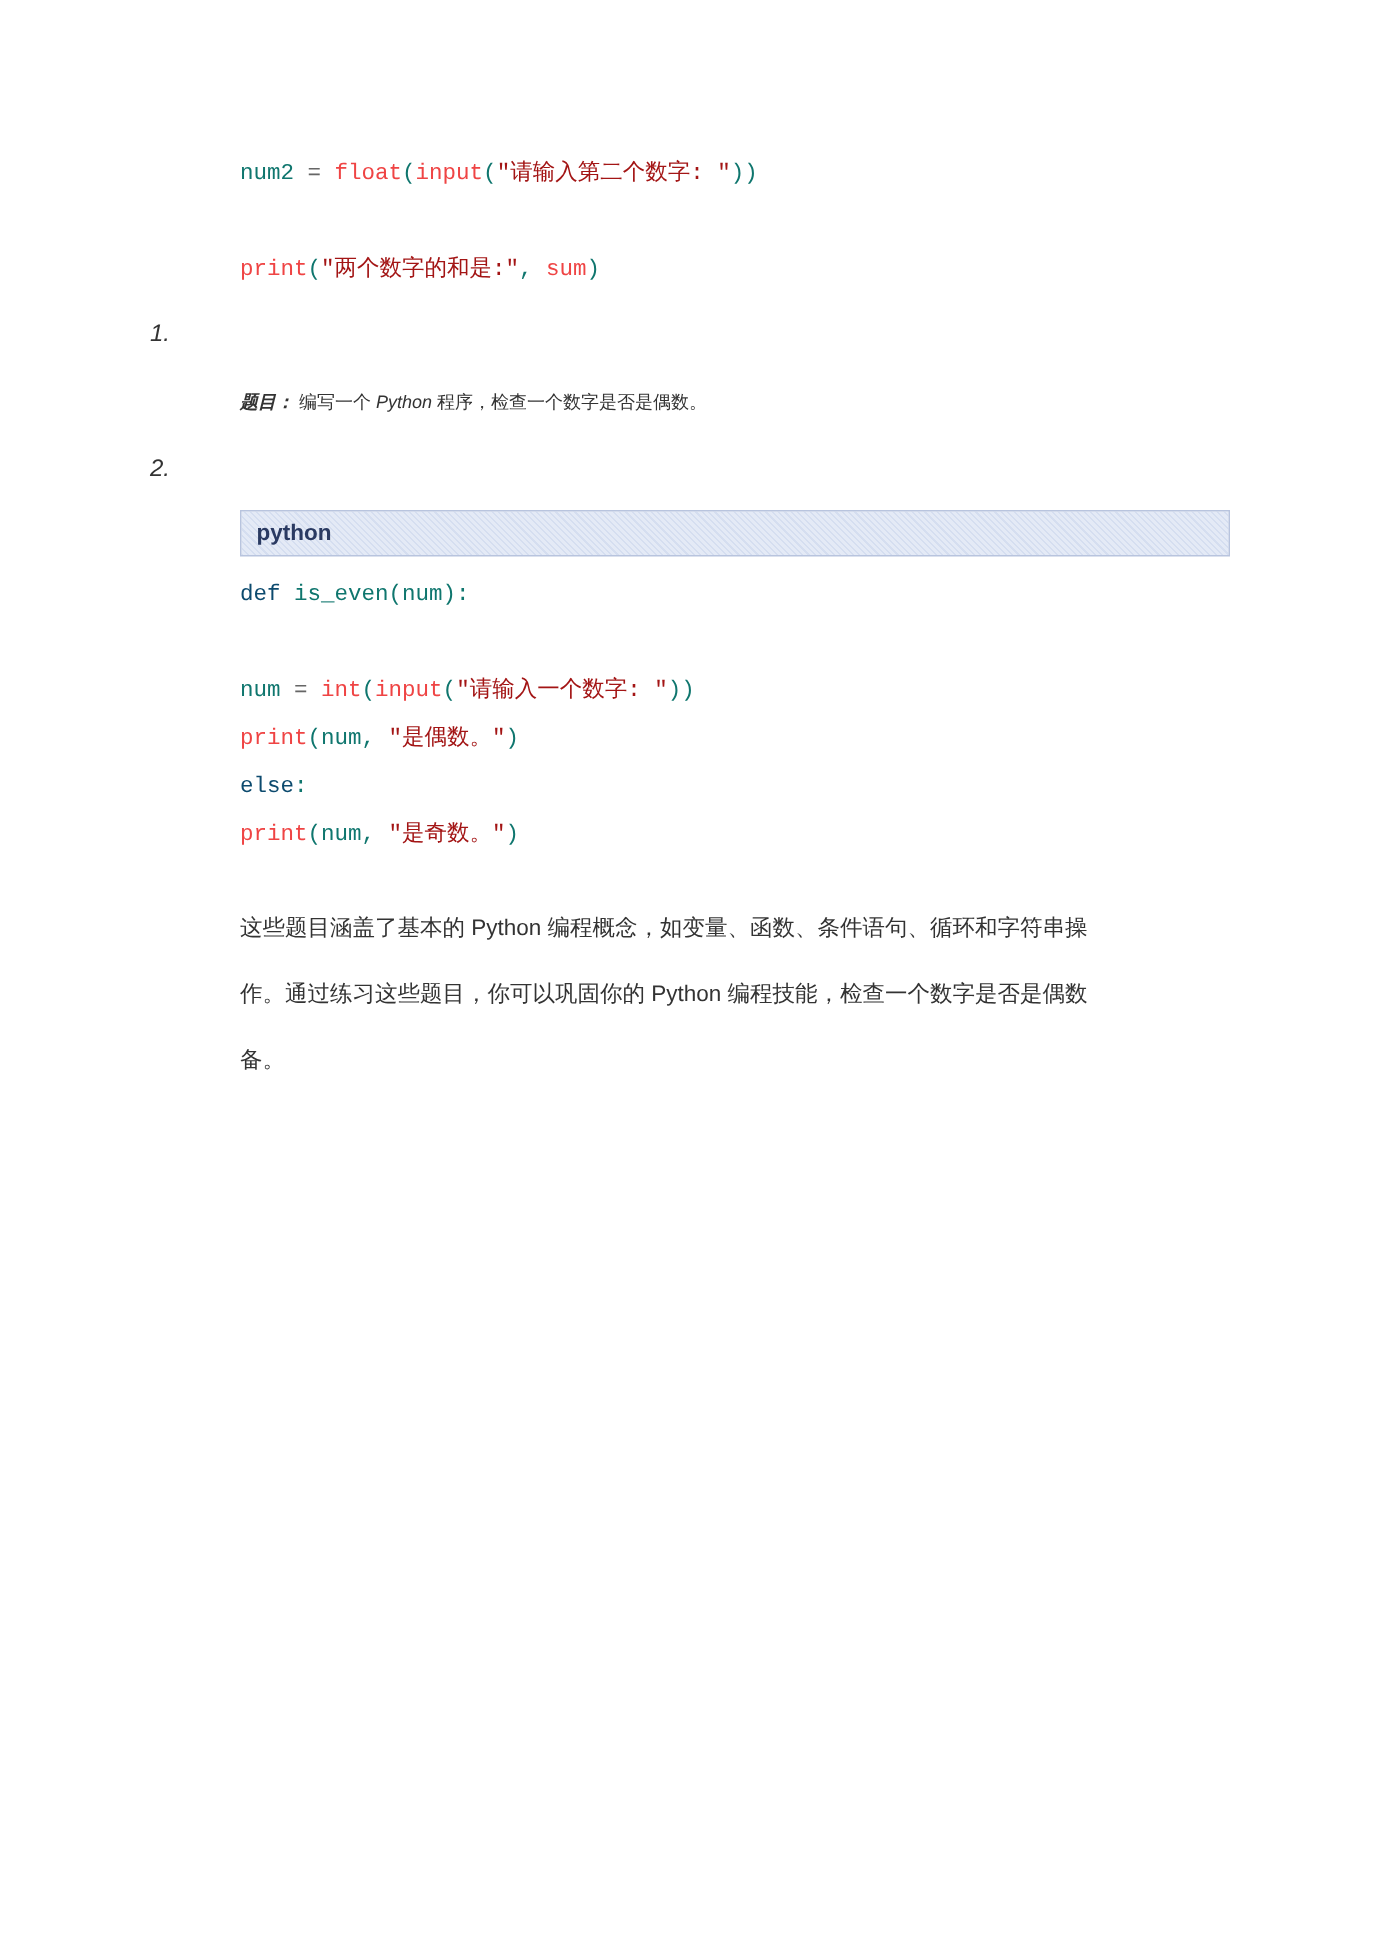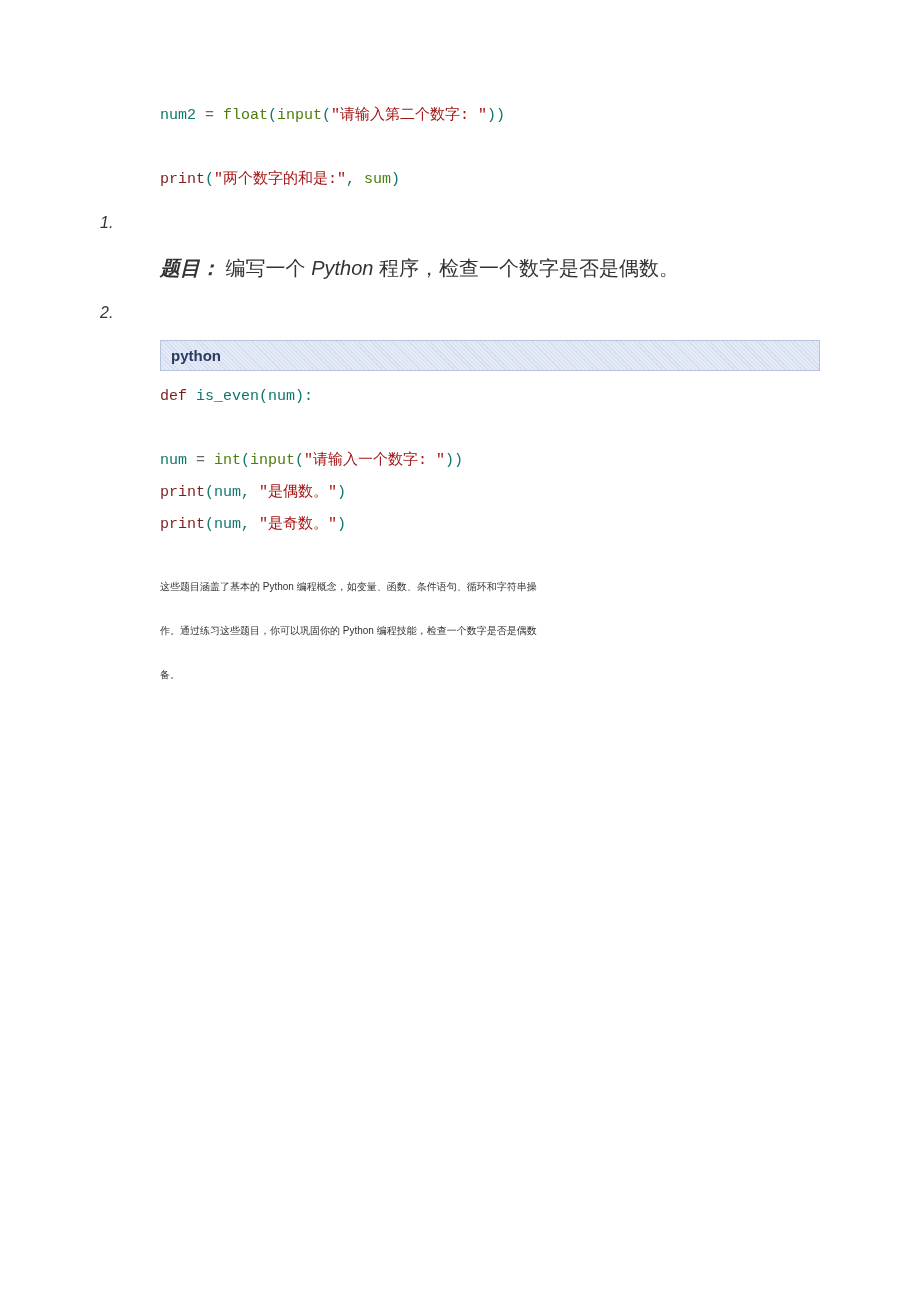--- a/index.html
+++ b/index.html
@@ -16,36 +16,36 @@
     padding: 100px 100px 60px 100px;
   }
   .code-line {
     font-family: "Consolas", "Courier New", monospace;
     font-size: 15px;
     line-height: 32px;
     white-space: pre;
     margin-left: 60px;
   }
   .code-line.spacer { height: 32px; }
-  .kw-blue { color: #7f1d1d; }
-  .kw-green { color: #7f1d1d; }
-  .kw-teal { color: #4d7c0f; }
+  .kw-blue { color: #0c4a6e; }
+  .kw-green { color: #ef4444; }
+  .kw-teal { color: #ef4444; }
   .kw-red { color: #a31515; }
   .num { color: #098658; }
   .op { color: #666666; }
   .plain { color: #0f766e; }
 
   .list-num {
     font-family: "Comic Sans MS", cursive, sans-serif;
     font-style: italic;
     font-size: 16px;
     margin: 18px 0 18px 0;
   }
   .prompt-line {
-    font-size: 20px;
+    font-size: 12px;
     margin: 22px 0 22px 60px;
     line-height: 28px;
   }
   .prompt-label {
     font-family: "Comic Sans MS", cursive, sans-serif;
     font-weight: bold;
     font-style: italic;
   }
   .py-word {
     font-family: "Comic Sans MS", cursive, sans-serif;
@@ -56,21 +56,21 @@
     background: repeating-linear-gradient(45deg, #d5def0 0, #d5def0 1px, #e4eaf6 1px, #e4eaf6 3px);
     border: 1px solid #b8c4de;
     padding: 6px 10px;
     font-family: Arial, sans-serif;
     font-weight: bold;
     font-size: 15px;
     color: #2a3a62;
   }
   .code-block2 { margin-top: 10px; }
   .footer-text {
-    font-size: 10px;
+    font-size: 15px;
     line-height: 44px;
     margin: 24px 0 0 60px;
     color: #333;
   }
   .footer-text .py-inline {
     font-family: Arial, sans-serif;
   }
 </style>
 </head>
 <body>
@@ -91,20 +91,21 @@
 
   <div class="list-num">2.</div>
 
   <div class="code-header">python</div>
 
   <div class="code-block2">
     <div class="code-line"><span class="kw-blue">def</span><span class="plain"> is_even(num):</span></div>
     <div class="code-line spacer"></div>
     <div class="code-line"><span class="plain">num </span><span class="op">= </span><span class="kw-teal">int</span><span class="plain">(</span><span class="kw-teal">input</span><span class="plain">(</span><span class="kw-red">"请输入一个数字: "</span><span class="plain">))</span></div>
     <div class="code-line"><span class="kw-green">print</span><span class="plain">(num, </span><span class="kw-red">"是偶数。"</span><span class="plain">)</span></div>
+    <div class="code-line"><span class="kw-blue">else</span><span class="plain">:</span></div>
     <div class="code-line"><span class="kw-green">print</span><span class="plain">(num, </span><span class="kw-red">"是奇数。"</span><span class="plain">)</span></div>
   </div>
 
   <div class="footer-text">
     <span>这些题目涵盖了基本的 </span><span class="py-inline">Python </span><span>编程概念，如变量、函数、条件语句、循环和字符串操</span><br>
     <span>作。通过练习这些题目，你可以巩固你的 </span><span class="py-inline">Python </span><span>编程技能，检查一个数字是否是偶数</span><br>
     <span>备。</span>
   </div>
 
 </div>

